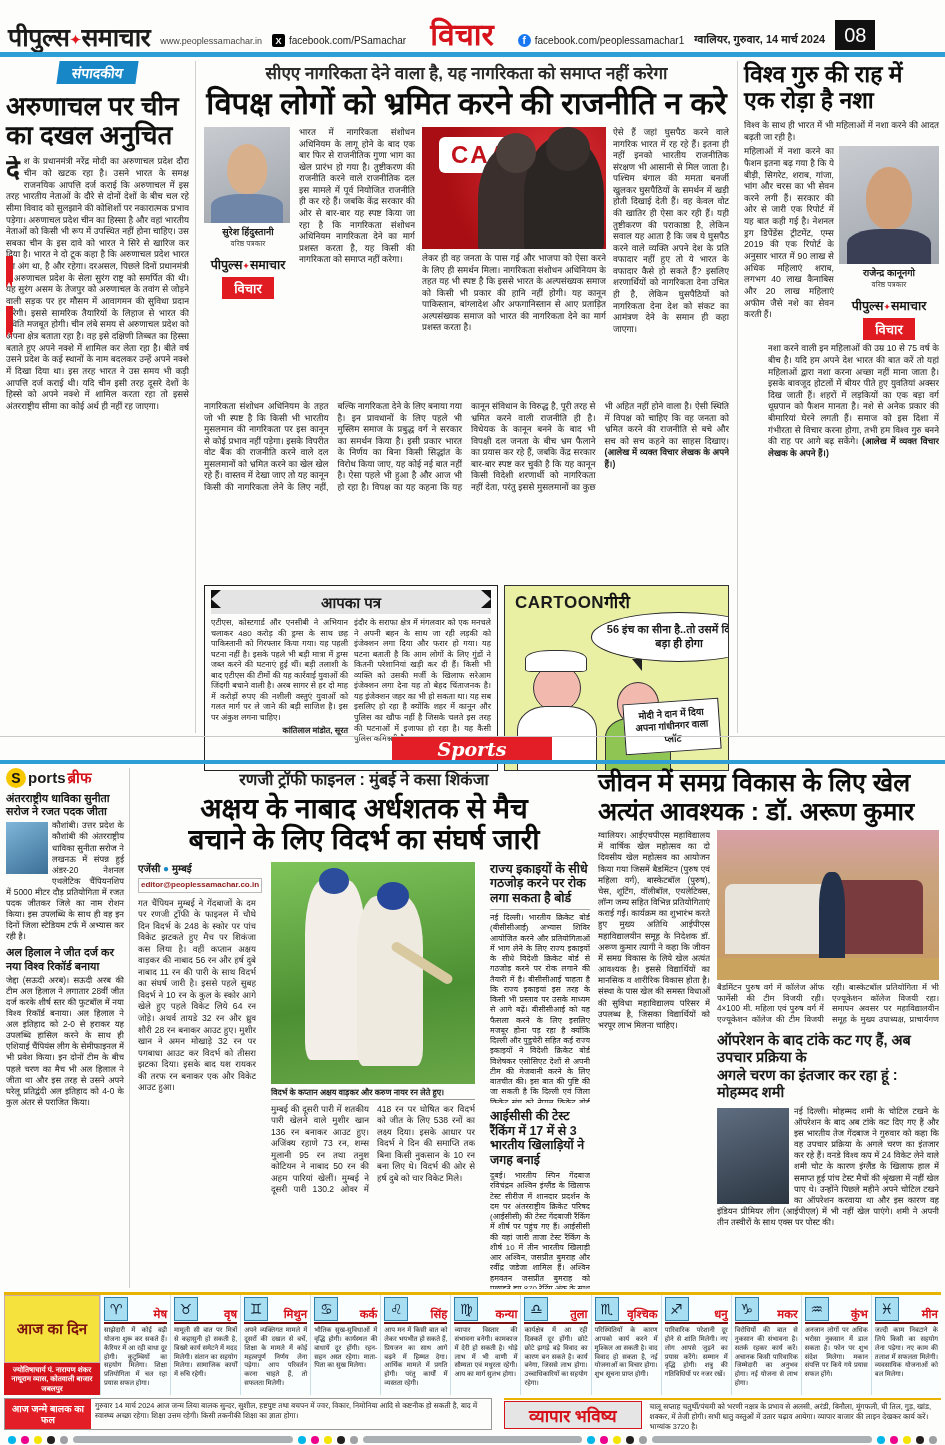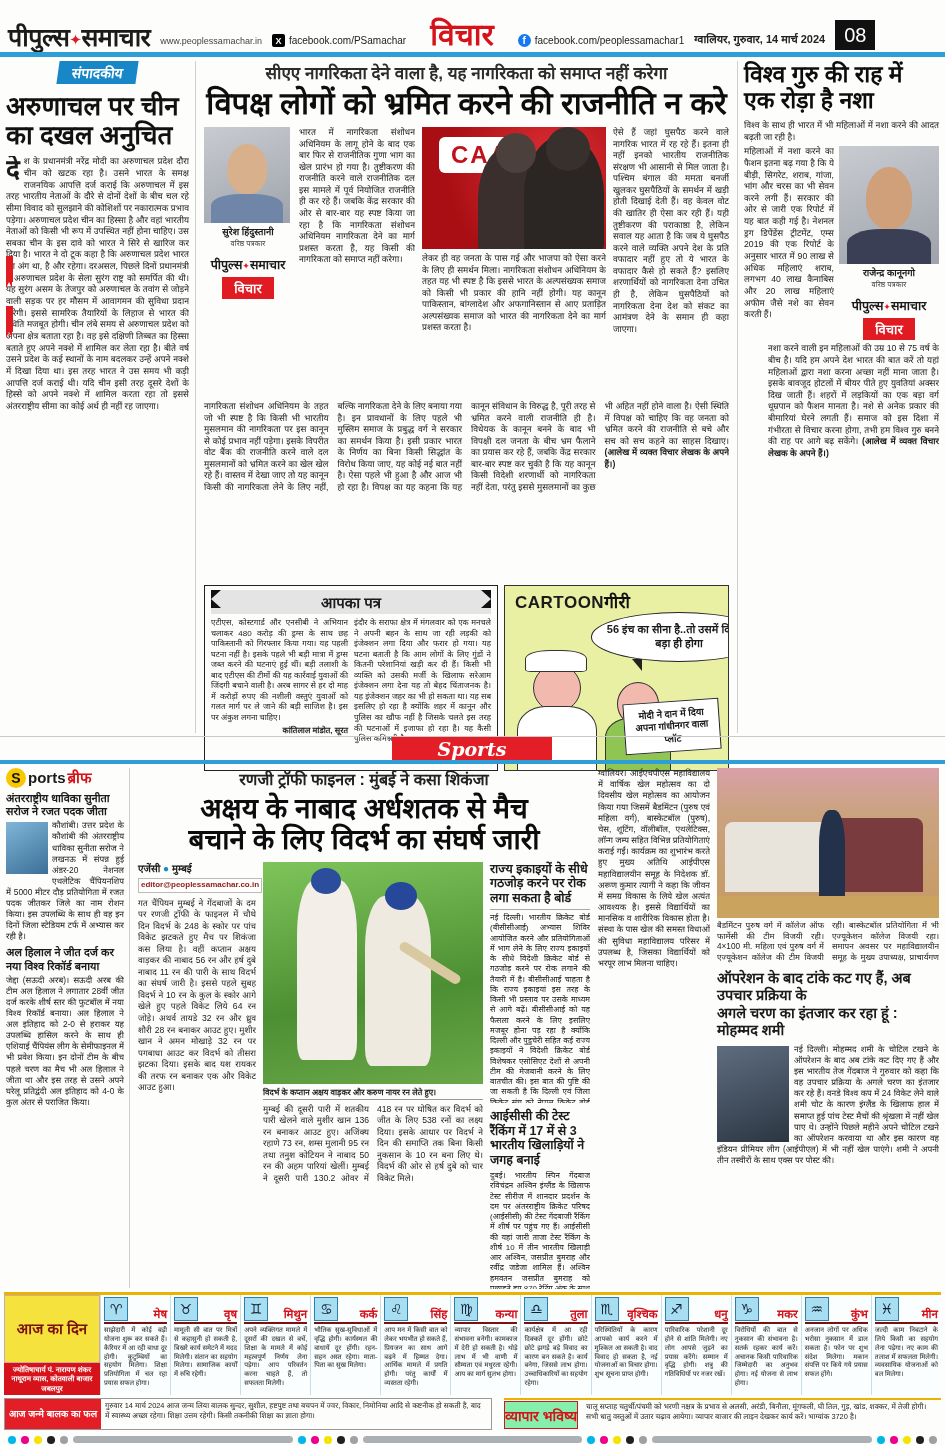--- a/index.html
+++ b/index.html
@@ -85,21 +85,21 @@
   .sports{position:absolute;top:768px;left:6px;right:6px;height:520px;display:flex;gap:8px;}
   .sp-brief{width:124px;flex:none;border-right:1px solid #cfcfcf;padding-right:5px;box-sizing:border-box;font-size:8.4px;line-height:1.32;}
   .brief-title{font-size:15px;font-weight:bold;display:flex;align-items:center;gap:2px;}
   .s-circle{width:20px;height:20px;border-radius:50%;background:#f7c800;color:#111;display:flex;align-items:center;justify-content:center;font-weight:bold;font-size:14px;}
   .brief-hi{color:#d6121b;}
   .brief-head{font-size:11px;font-weight:bold;line-height:1.2;margin:4px 0 2px 0;}
   .brief-photo{float:left;width:42px;height:52px;margin:2px 4px 2px 0;background:linear-gradient(150deg,#7fb6d9,#3c6f96);}
   .sp-main{width:452px;flex:none;}
   .sp-kicker{font-size:16px;font-weight:bold;text-align:center;color:#222;}
   .sp-head{font-size:28px;font-weight:bold;text-align:center;line-height:1.12;margin:3px 0 6px 0;color:#0c0c0c;}
-  .sp-row{display:flex;gap:7px;height:402px;}
+  .sp-row{display:flex;gap:15px;height:402px;}
   .sp-bodycol{width:118px;flex:none;font-size:8.6px;line-height:1.34;}
   .byline{font-weight:bold;font-size:10px;}
   .byline .dot{color:#1787c8;}
   .email{font-size:8px;color:#8b1a1a;font-weight:bold;border:1px solid #bbb;padding:1px 2px;margin:3px 0 5px 0;display:block;width:max-content;}
   .sp-photocol{flex:1;display:flex;flex-direction:column;min-width:0;}
   .cricket{height:222px;background:linear-gradient(170deg,#7ec45a,#4c8f33 60%,#6aa748);position:relative;overflow:hidden;flex:none;}
   .cap{font-size:8px;font-weight:bold;border-bottom:1px solid #999;padding:2px 0;}
   .sp-body2{column-count:2;column-gap:8px;font-size:8.6px;line-height:1.34;margin-top:4px;flex:1;overflow:hidden;}
   .sp-subcol{width:100px;flex:none;font-size:7.9px;line-height:1.3;}
   .sub-head{font-size:12.5px;font-weight:bold;line-height:1.18;border-bottom:1px solid #aaa;padding-bottom:3px;margin-bottom:3px;}
@@ -122,24 +122,24 @@
   .astro-box{background:#d6121b;color:#fff;font-size:7.2px;font-weight:bold;text-align:center;padding:2px;line-height:1.3;}
   .hs-cell{flex:1;border-left:1px solid #c9dfe8;padding:2px 3px;box-sizing:border-box;min-width:0;}
   .hs-head{display:flex;align-items:flex-end;border-bottom:2px solid #7a1010;padding-bottom:1px;margin-bottom:2px;}
   .zicon{width:22px;height:22px;background:#a8def2;border:1px solid #2c7fa8;display:flex;align-items:center;justify-content:center;font-size:14px;color:#123;}
   .zname{margin-left:auto;color:#d6121b;font-weight:bold;font-size:11.5px;}
   .ztext{font-size:6.7px;line-height:1.32;text-align:justify;}
 
   
   .bstrips{position:absolute;top:1398px;left:4px;right:4px;height:32px;display:flex;gap:12px;}
   .born{width:488px;flex:none;border:1px solid #999;display:flex;box-sizing:border-box;}
-  .born-label{background:#e41e26;color:#fff;font-weight:bold;font-size:9.5px;width:96px;flex:none;display:flex;align-items:center;justify-content:center;text-align:center;line-height:1.2;}
+  .born-label{background:#e41e26;color:#fff;font-weight:bold;font-size:9.5px;width:86px;flex:none;display:flex;align-items:center;justify-content:center;text-align:center;line-height:1.2;}
   .strip-text{font-size:7.4px;line-height:1.35;padding:2px 4px;flex:1;overflow:hidden;}
   .trade{flex:1;border-top:2px solid #e8b400;display:flex;align-items:stretch;}
-  .trade-label{border:1.5px solid #d6121b;color:#d6121b;background:#86efac;font-weight:bold;font-size:14px;display:flex;align-items:center;padding:0 0;flex:none;margin:1px 4px 1px 0;}
+  .trade-label{border:1.5px solid #d6121b;color:#d6121b;background:#e5e5e5;font-weight:bold;font-size:17px;display:flex;align-items:center;padding:0 24px;flex:none;margin:1px 4px 1px 0;}
 
   
   .regs{position:absolute;top:1435px;left:8px;right:8px;height:9px;display:flex;align-items:center;gap:5px;}
   .dotr{width:8px;height:8px;border-radius:50%;flex:none;}
   .c{background:#00b7eb}.m{background:#ec008c}.yy{background:#f5e400}.k{background:#231f20}.g{background:#9ea0a3}
   .bar{flex:1;height:7px;background:#aab0b4;border-radius:4px;position:relative;}
 </style>
 </head>
 <body>
 
@@ -313,20 +313,24 @@
       <div class="sp-subcol">
         <div class="sub-head">राज्य इकाइयों के सीधे गठजोड़ करने पर रोक लगा सकता है बोर्ड</div>
         <div class="jst clip" style="height:190px;">नई दिल्ली। भारतीय क्रिकेट बोर्ड (बीसीसीआई) अभ्यास शिविर आयोजित करने और प्रतियोगिताओं में भाग लेने के लिए राज्य इकाइयों के सीधे विदेशी क्रिकेट बोर्ड से गठजोड़ करने पर रोक लगाने की तैयारी में है। बीसीसीआई चाहता है कि राज्य इकाइयां इस तरह के किसी भी प्रस्ताव पर उसके माध्यम से आगे बढ़ें। बीसीसीआई को यह फैसला करने के लिए इसलिए मजबूर होना पड़ रहा है क्योंकि दिल्ली और पुडुचेरी सहित कई राज्य इकाइयों ने विदेशी क्रिकेट बोर्ड विशेषकर एसोसिएट देशों से अपनी टीम की मेजबानी करने के लिए बातचीत की। इस बात की पुष्टि की जा सकती है कि दिल्ली एवं जिला क्रिकेट संघ को नेपाल क्रिकेट बोर्ड की तरफ से प्रस्ताव मिला है। बीसीसीआई के अधिकारी ने कहा कि राज्य इकाइयां अनौपचारिक तौर पर क्रिकेट संबंधी गतिविधियों के लिए विदेशी क्रिकेट बोर्ड से गठजोड़ कर सकती हैं लेकिन इस तरह की साझेदारी बीसीसीआई के जरिए होनी चाहिए क्योंकि वह मूल संस्था है।</div>
         <div class="sub-head2">आईसीसी की टेस्ट रैंकिंग में 17 में से 3 भारतीय खिलाड़ियों ने जगह बनाई</div>
         <div class="jst clip" style="height:118px;">दुबई। भारतीय स्पिन गेंदबाज रविचंद्रन अश्विन इंग्लैंड के खिलाफ टेस्ट सीरीज में शानदार प्रदर्शन के दम पर अंतरराष्ट्रीय क्रिकेट परिषद (आईसीसी) की टेस्ट गेंदबाजी रैंकिंग में शीर्ष पर पहुंच गए हैं। आईसीसी की यहां जारी ताजा टेस्ट रैंकिंग के शीर्ष 10 में तीन भारतीय खिलाड़ी आर अश्विन, जसप्रीत बुमराह और रवींद्र जडेजा शामिल हैं। अश्विन हमवतन जसप्रीत बुमराह को पछाड़ते हुए 870 रेटिंग अंक के साथ आईसीसी टेस्ट रैंकिंग में नंबर-वन गेंदबाज बन गए हैं।</div>
       </div>
     </div>
   </div>
 
   <div class="sp-right">
+    <div class="khel-head">
+      <span>जीवन में समग्र विकास के लिए खेल</span><br>
+      <span>अत्यंत आवश्यक : डॉ. अरूण कुमार</span>
+    </div>
     <div class="sp-right-row">
       <div class="khel-col jst">
         <span>ग्वालियर। आईएचपीएस महाविद्यालय में वार्षिक खेल महोत्सव का दो दिवसीय खेल महोत्सव का आयोजन किया गया जिसमें बैडमिंटन (पुरुष एवं महिला वर्ग), बास्केटबॉल (पुरुष), चेस, शूटिंग, वॉलीबॉल, एथलेटिक्स, लॉन्ग जम्प सहित विभिन्न प्रतियोगिताएं कराई गईं।</span>
         <span>कार्यक्रम का शुभारंभ करते हुए मुख्य अतिथि आईपीएस महाविद्यालयीन समूह के निदेशक डॉ. अरूण कुमार त्यागी ने कहा कि जीवन में समग्र विकास के लिये खेल अत्यंत आवश्यक है। इससे विद्यार्थियों का मानसिक व शारीरिक विकास होता है। संस्था के पास खेल की समस्त विधाओं की सुविधा महाविद्यालय परिसर में उपलब्ध है, जिसका विद्यार्थियों को भरपूर लाभ मिलना चाहिए।</span>
       </div>
       <div class="khel-right">
         <div class="hall">
           <div class="sil" style="left:8px;bottom:26px;width:150px;height:70px;background:#e8e4dc;border-radius:8px 8px 0 0;"></div>
           <div class="sil" style="right:16px;bottom:26px;width:90px;height:74px;background:#7a3b3f;border-radius:8px 8px 0 0;"></div>
           <div class="sil" style="left:46%;bottom:22px;width:26px;height:86px;background:#23324a;border-radius:40% 40% 0 0;"></div>

